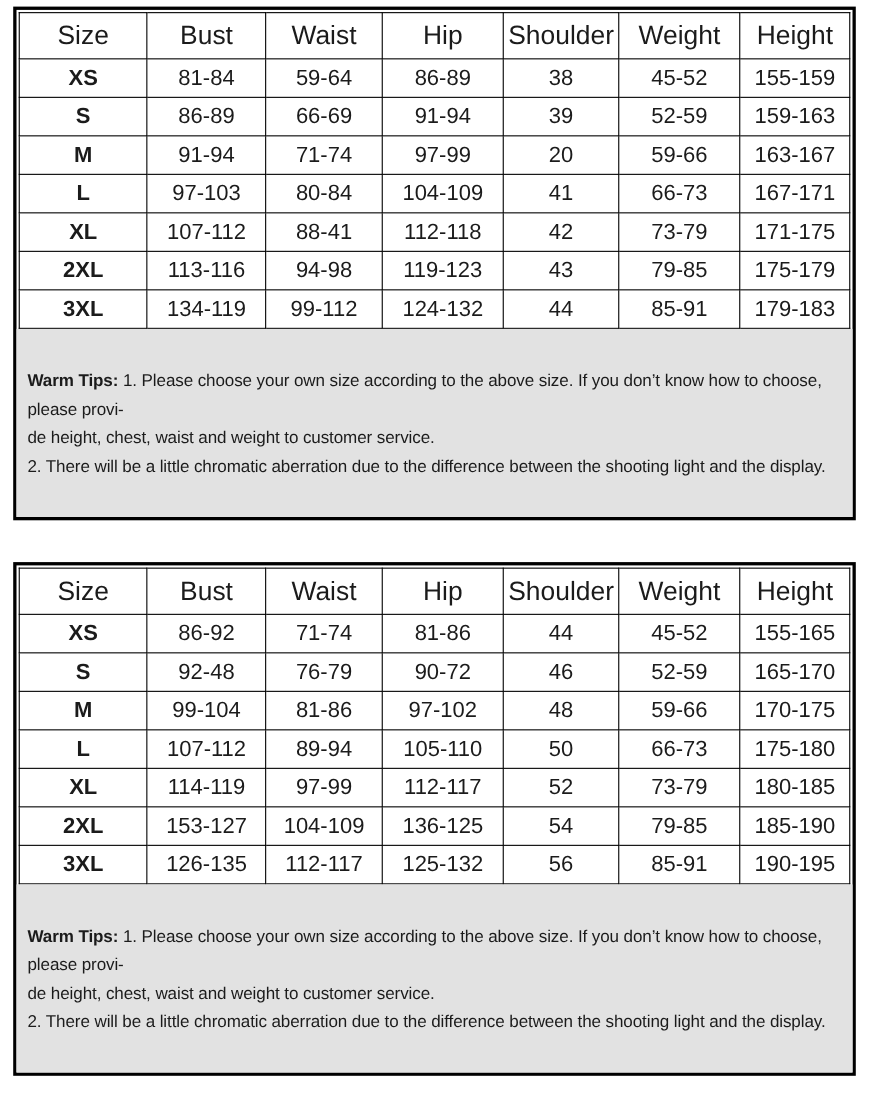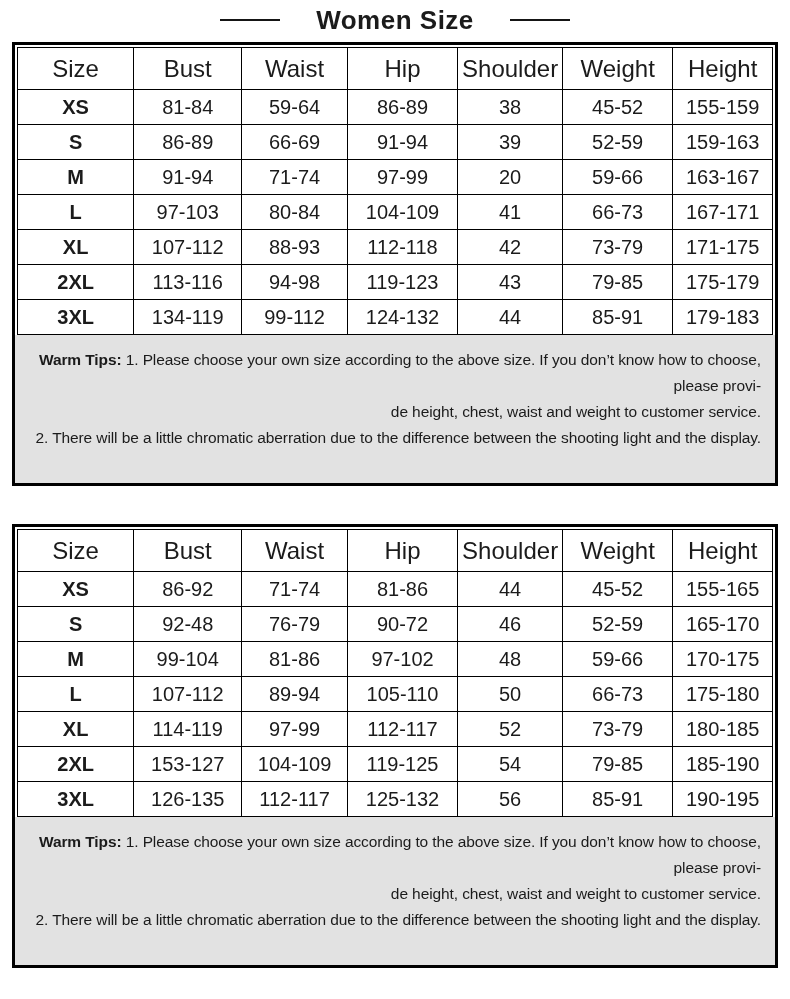--- a/index.html
+++ b/index.html
@@ -71,40 +71,34 @@
   }
   .size-table td:first-child{font-weight:700;}
   col.c1{width:15.4%;}
   col.c2{width:14.3%;}
   col.c3{width:14.0%;}
   col.c4{width:14.6%;}
   col.c5{width:13.9%;}
   col.c6{width:14.6%;}
   .tips{
     background:var(--tips-bg);
-    padding:12px 14px 32px 10px;
-    text-align:right;
+    padding:35px 14px 32px 10px;
   }
   .tips p{
     margin:0;
     font-size:15.5px;
     line-height:26px;
     letter-spacing:-0.1px;
   }
   .tips b{font-weight:700;}
 </style>
 </head>
 <body>
 
 <section class="size-section">
-  <div class="title-row">
-    <span class="title-rule left"></span>
-    <h2 class="size-title" style="margin:0;">Women Size</h2>
-    <span class="title-rule right"></span>
-  </div>
 
   <div class="size-box">
     <table class="size-table">
       <colgroup>
         <col class="c1">
           <col class="c2">
           <col class="c3">
           <col class="c4">
           <col class="c5">
           <col class="c6">
@@ -154,21 +148,21 @@
             <td>97-103</td>
             <td>80-84</td>
             <td>104-109</td>
             <td>41</td>
             <td>66-73</td>
             <td>167-171</td>
           </tr>
           <tr>
             <td>XL</td>
             <td>107-112</td>
-            <td>88-93</td>
+            <td>88-41</td>
             <td>112-118</td>
             <td>42</td>
             <td>73-79</td>
             <td>171-175</td>
           </tr>
           <tr>
             <td>2XL</td>
             <td>113-116</td>
             <td>94-98</td>
             <td>119-123</td>
@@ -263,21 +257,21 @@
             <td>97-99</td>
             <td>112-117</td>
             <td>52</td>
             <td>73-79</td>
             <td>180-185</td>
           </tr>
           <tr>
             <td>2XL</td>
             <td>153-127</td>
             <td>104-109</td>
-            <td>119-125</td>
+            <td>136-125</td>
             <td>54</td>
             <td>79-85</td>
             <td>185-190</td>
           </tr>
           <tr>
             <td>3XL</td>
             <td>126-135</td>
             <td>112-117</td>
             <td>125-132</td>
             <td>56</td>

